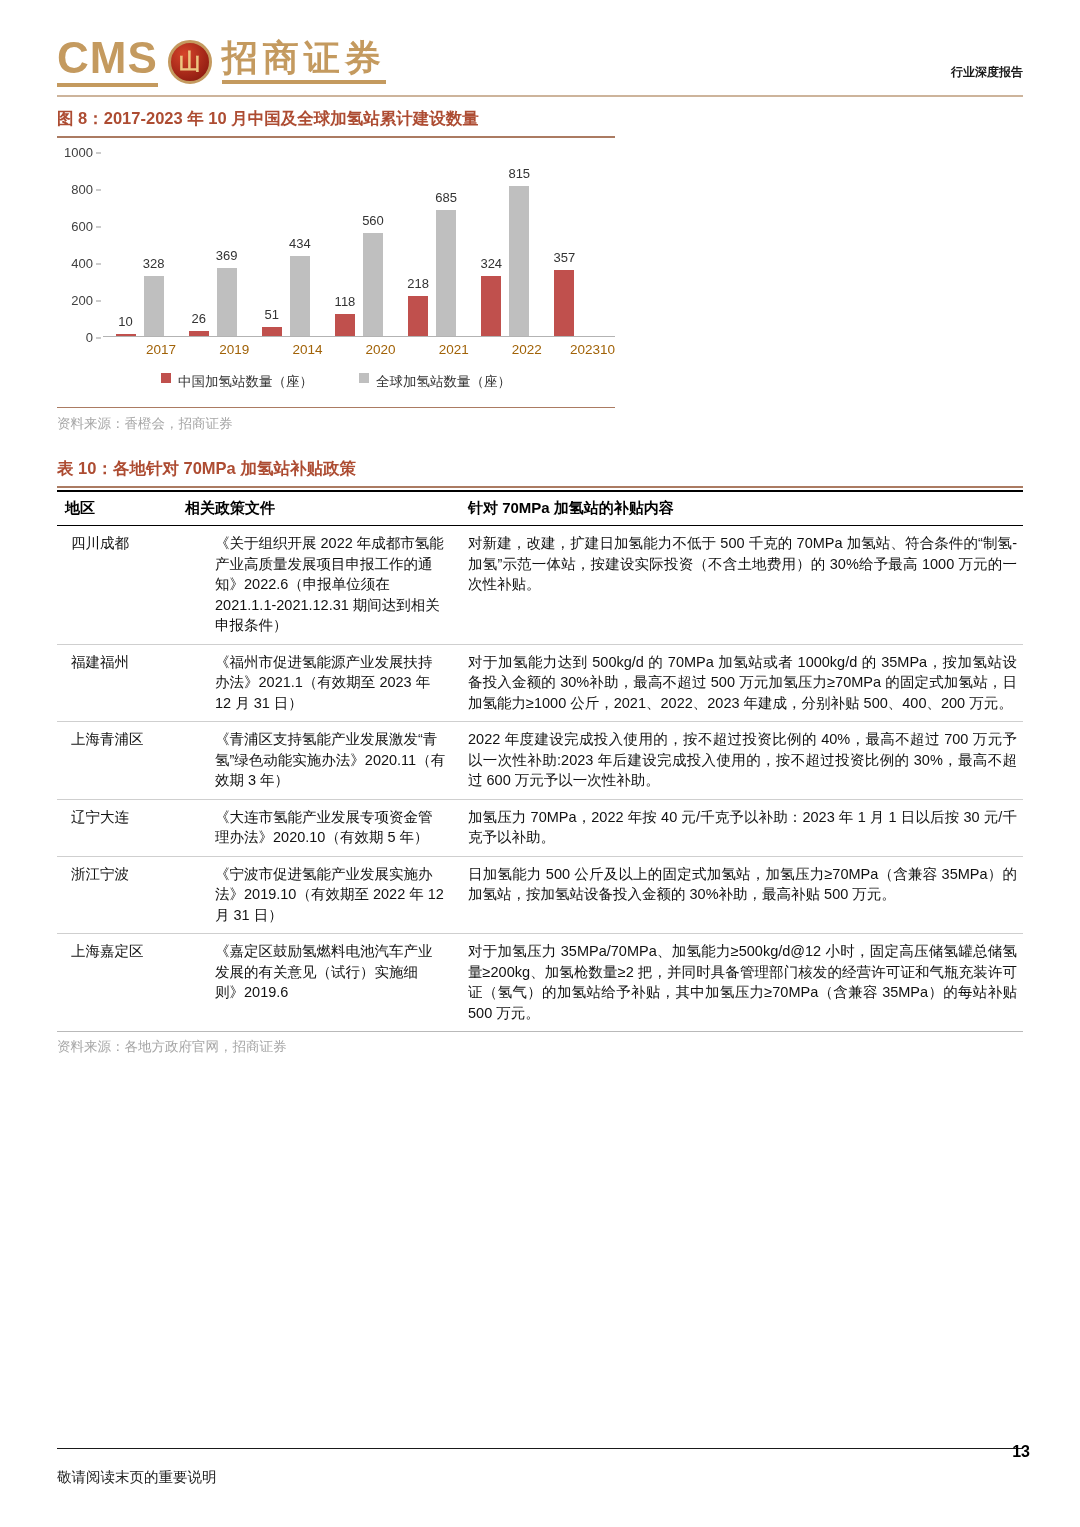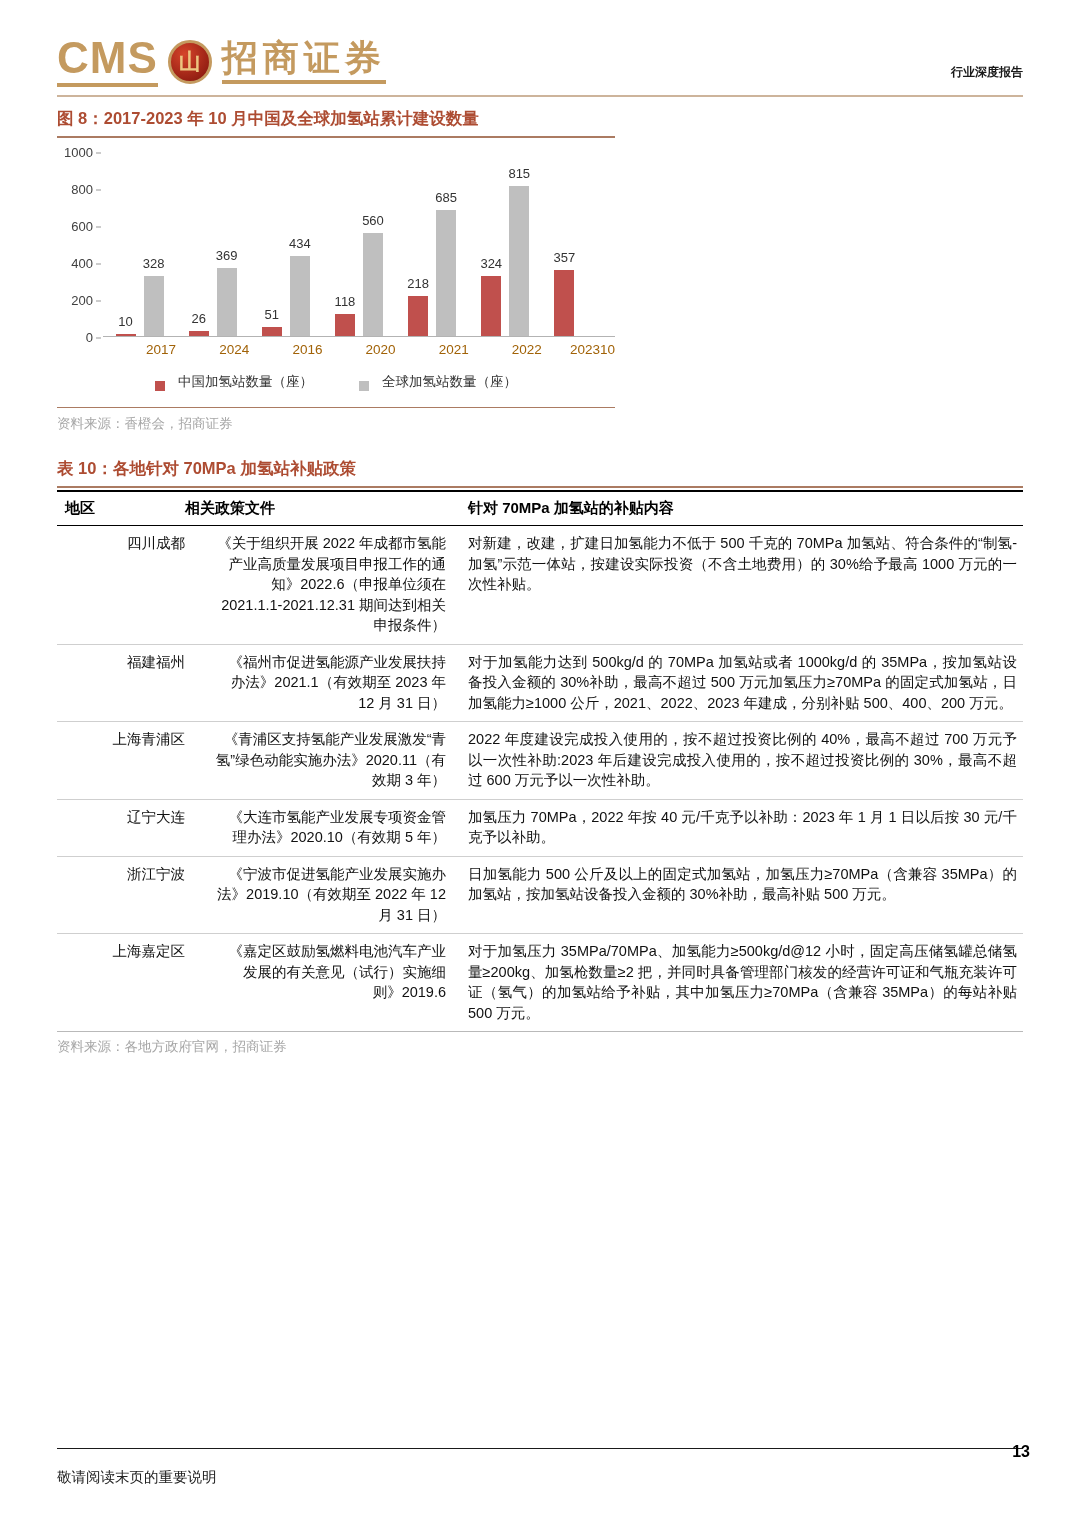--- a/index.html
+++ b/index.html
@@ -35,36 +35,36 @@
                 display:flex; align-items:flex-end; }
   .bar-group { position:relative; flex:1; height:100%; display:flex; align-items:flex-end;
                justify-content:center; gap:8px; }
   .bar-slot { position:relative; width:20px; height:100%; display:flex; align-items:flex-end; }
   .bar { width:100%; }
   .bar-label { position:absolute; left:50%; transform:translateX(-50%);
                font-size:13px; color:#333; white-space:nowrap; }
   .x-label { position:absolute; top:calc(100% + 6px); left:0; width:100%;
              text-align:right; font-size:13.5px; color:#a16207; }
   .legend { margin-top:36px; display:flex; justify-content:center; gap:46px; }
-  .legend-item { display:flex; align-items:flex-end; gap:13px; font-size:13.5px; color:#333; }
+  .legend-item { display:flex; align-items:flex-start; gap:7px; font-size:13.5px; color:#333; }
   .legend-swatch { width:10px; height:10px; display:inline-block; }
   .figure-divider { margin-top:16px; border-bottom:1.5px solid #ab7b62; }
   .source-note { margin-top:7px; font-family:"Liberation Serif","DejaVu Serif",serif;
                  font-size:13.5px; color:#a6a6a6; }
 
   
   .table-block { position:absolute; top:458px; left:57px; width:966px; }
   .policy-table { width:100%; border-collapse:collapse; margin-top:2px; }
   .policy-table thead th { text-align:left; font-size:15px; font-weight:bold; color:#000;
       border-top:2.5px solid #000; border-bottom:1.5px solid #000; padding:7px 0 7px 0; }
   .policy-table thead th.col-region { width:128px; padding-left:8px; }
   .policy-table thead th.col-policy { width:283px; }
   .policy-table thead th.col-content { }
   .policy-table tbody td { vertical-align:top; font-size:14.5px; color:#111;
-      line-height:20.5px; padding:7px 0 8px 0; border-bottom:1px solid #cfcfcf;text-align:right; }
+      line-height:20.5px; padding:7px 0 8px 0; border-bottom:1px solid #cfcfcf; }
   .policy-table tbody td.cell-region { padding-left:14px; }
   .policy-table tbody td.cell-policy { padding-left:30px; padding-right:22px; }
   .policy-table tbody td.cell-content { text-align:justify; padding-right:6px; }
   .policy-table tbody tr:last-child td { border-bottom:1px solid #b9b9b9; }
   .table-source { margin-top:6px; }
 
   
   .footer-rule { position:absolute; top:1448px; left:57px; width:966px; border-top:1.5px solid #1a1a1a; }
   .footer-disclaimer { position:absolute; top:1456px; left:57px;
       font-family:"Liberation Serif","DejaVu Serif",serif; font-size:14.5px; color:#222;margin-top:12px; }
@@ -118,32 +118,32 @@
           </div>
           <div class="bar-group">
             <div class="bar-slot">
               <div class="bar" style="height: 2.6%; background: rgb(192, 80, 77);"></div>
               <span class="bar-label" style="bottom: calc(2.6% + 5px);">26</span>
             </div>
             <div class="bar-slot">
               <div class="bar" style="height: 36.9%; background: rgb(191, 191, 191);"></div>
               <span class="bar-label" style="bottom: calc(36.9% + 5px);">369</span>
             </div>
-            <div class="x-label">2024</div>
+            <div class="x-label">2019</div>
           </div>
           <div class="bar-group">
             <div class="bar-slot">
               <div class="bar" style="height: 5.1%; background: rgb(192, 80, 77);"></div>
               <span class="bar-label" style="bottom: calc(5.1% + 5px);">51</span>
             </div>
             <div class="bar-slot">
               <div class="bar" style="height: 43.4%; background: rgb(191, 191, 191);"></div>
               <span class="bar-label" style="bottom: calc(43.4% + 5px);">434</span>
             </div>
-            <div class="x-label">2016</div>
+            <div class="x-label">2014</div>
           </div>
           <div class="bar-group">
             <div class="bar-slot">
               <div class="bar" style="height: 11.8%; background: rgb(192, 80, 77);"></div>
               <span class="bar-label" style="bottom: calc(11.8% + 5px);">118</span>
             </div>
             <div class="bar-slot">
               <div class="bar" style="height: 56%; background: rgb(191, 191, 191);"></div>
               <span class="bar-label" style="bottom: calc(56% + 5px);">560</span>
             </div>

